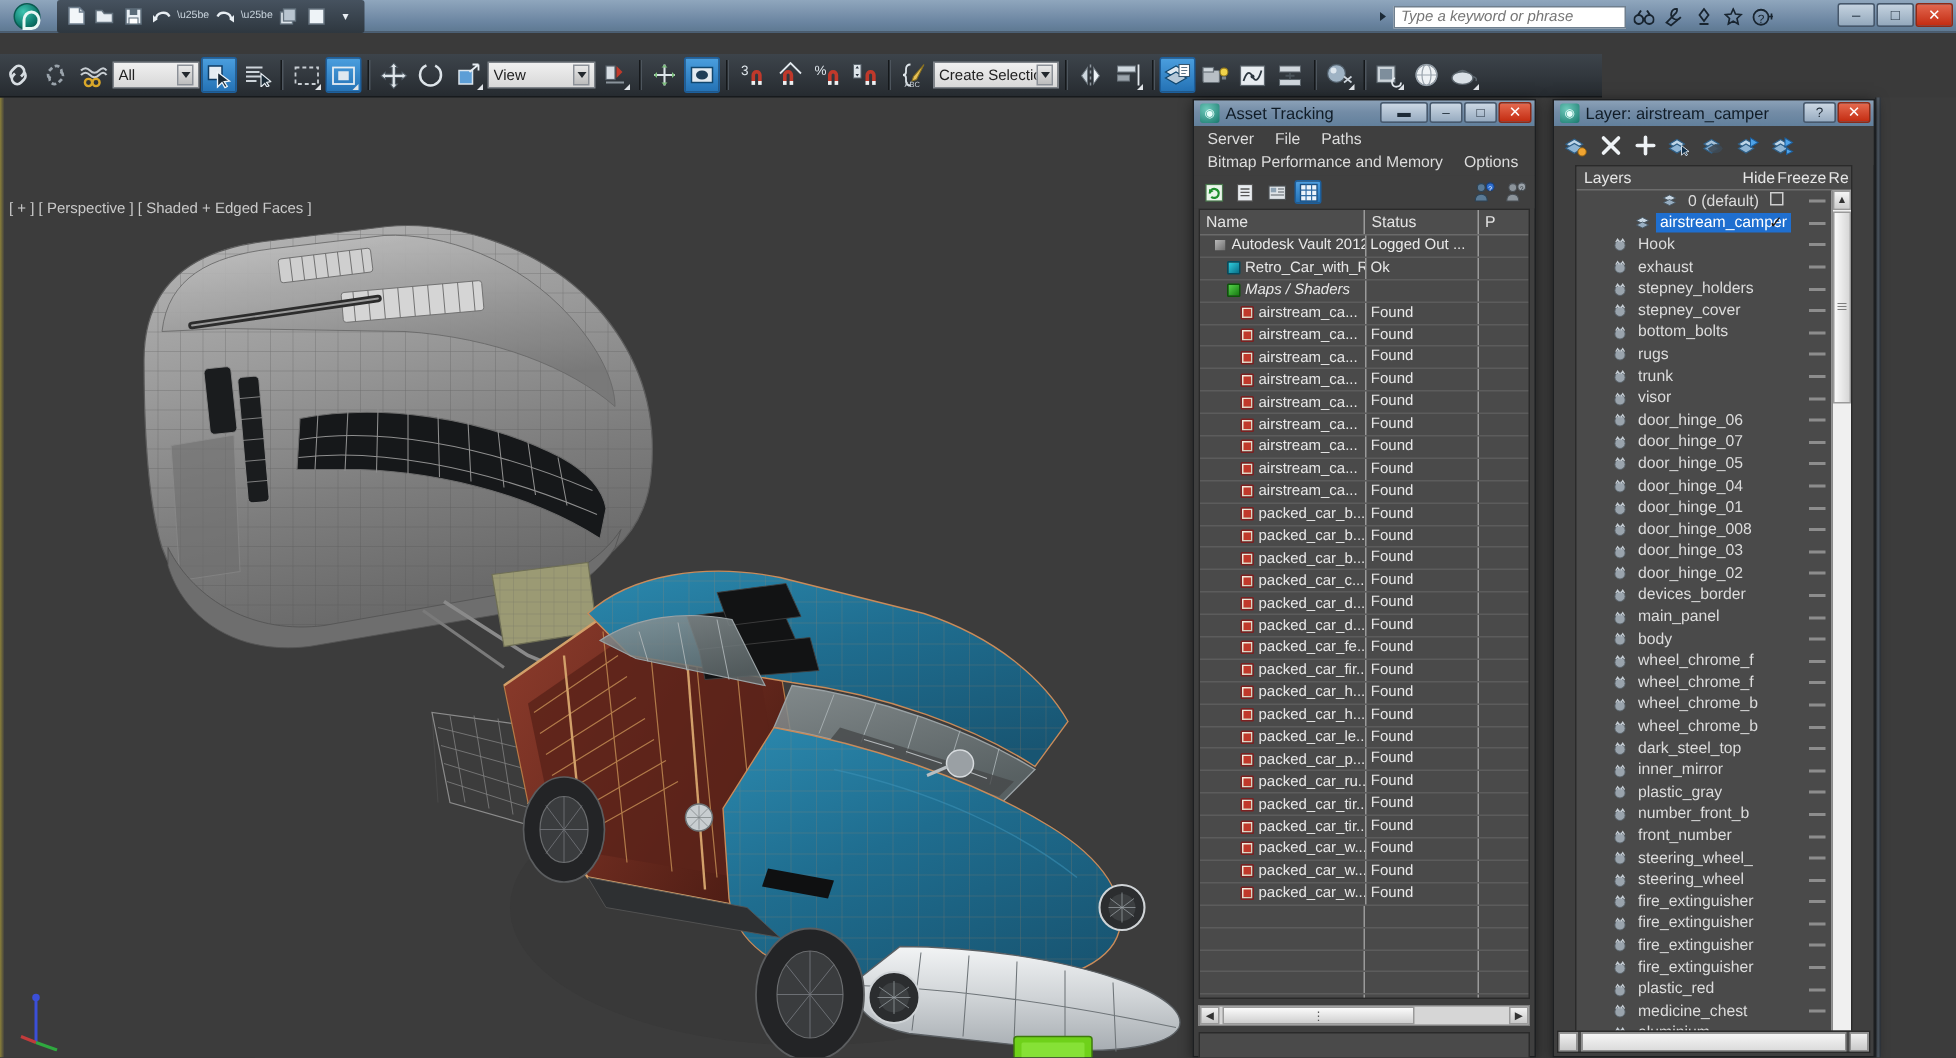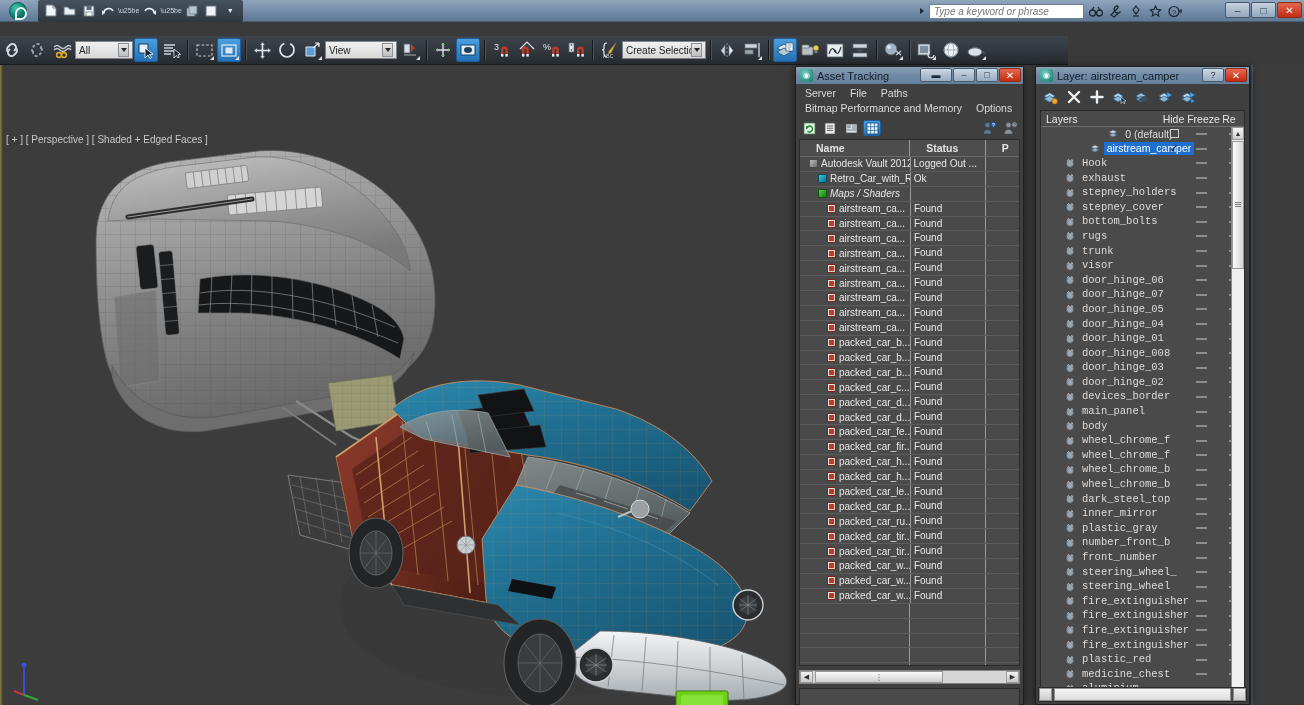--- a/index.html
+++ b/index.html
@@ -130,21 +130,21 @@
   #asset{ left:795px; top:66px; width:229px; height:639px; }
   .at-menu{ background:#3f3f3f; padding:2px 2px 1px 2px; }
   .at-menurow{ display:flex; gap:0; }
   .at-mi{ font-size:10.5px;color:#dcdcdc;padding:1px 7px; line-height:13px; white-space:nowrap;}
   .at-tools{ display:flex; align-items:center; padding:3px 4px; background:#3f3f3f; gap:3px;}
   .atb{ width:18px;height:16px;border:1px solid transparent;border-radius:2px;
     display:flex;align-items:center;justify-content:center;}
   .atb.on{ background:linear-gradient(180deg,#4d9ee0,#2472b5); border-color:#1d5f9c;}
   .at-grid{ margin:0 3px; background:#4a4a4a; border:1px solid #2a2a2a; height:527px; position:relative; overflow:hidden;}
   .at-head{ display:flex; height:17px; background:#4d4d4d; border-bottom:1px solid #6a6a6a;}
-  .at-head div{ font-size:10.5px; color:#e3e3e3; line-height:17px; padding-left:16px; border-right:1px solid #9a9a9a; overflow:hidden;font-weight:bold;}
+  .at-head div{ font-size:10.5px; color:#e3e3e3; line-height:17px; padding-left:4px; border-right:1px solid #9a9a9a; overflow:hidden;}
   .col-name{ width:114px; } .col-status{ width:78px; } .col-p{ width:34px; border-right:none !important;}
   .at-rows{ position:absolute; top:17px; left:0; right:0; bottom:0; }
   .at-row{ display:flex; height:14.9px; border-bottom:1px solid #5c5c5c; }
   .at-row .c1{ width:114px; border-right:1px solid #9a9a9a; display:flex; align-items:center; overflow:hidden; white-space:nowrap;}
   .at-row .c2{ width:78px; border-right:1px solid #9a9a9a; font-size:10px; color:#e8e8e8; line-height:14px; padding-left:3px; overflow:hidden; white-space:nowrap;}
   .at-row .c3{ width:34px; }
   .at-row .nm{ font-size:10px; color:#e8e8e8; white-space:nowrap; overflow:hidden;}
   .at-ico{ width:9px;height:9px;margin-right:3px;flex:0 0 auto; border-radius:1px;}
   .ico-vault{ background:linear-gradient(135deg,#b9b9b9,#6d6d6d); border:1px solid #4a4a4a;}
   .ico-scene{ background:linear-gradient(135deg,#2fd0e0,#0a6f88); border:1px solid #064a5c;}
@@ -159,30 +159,30 @@
     border:1px solid #9a9a9a; display:flex;align-items:center;justify-content:center;font-size:7px;color:#333;}
   .hs-thumb{ position:absolute; left:15px; width:128px; height:12px;
     background:linear-gradient(180deg,#fbfbfb,#cfcfcf); border:1px solid #9a9a9a;
     display:flex;align-items:center;justify-content:center;font-size:8px;color:#555;}
   .at-bottom{ margin:4px 3px 0 3px; height:24px; background:#4a4a4a; border:1px solid #2a2a2a;}
 
   
   #layer{ left:1035px; top:66px; width:215px; height:639px; }
   .ly-tools{ display:flex; align-items:center; gap:6px; padding:5px 6px; background:#3f3f3f;}
   .lyb{ width:17px;height:16px;display:flex;align-items:center;justify-content:center;border:1px solid transparent;border-radius:2px;}
-  .ly-grid{ margin:0 4px; background:#4a4a4a; border:1px solid #2a2a2a; height:586px; position:relative; overflow:hidden;}
+  .ly-grid{ margin:0 14px; background:#4a4a4a; border:1px solid #2a2a2a; height:586px; position:relative; overflow:hidden;}
   .ly-head{ display:flex; height:16px; background:#4a4a4a; border-bottom:1px solid #6c6c6c; align-items:center;}
   .ly-head span{ font-size:10.5px;color:#e6e6e6; }
   .lh-layers{ width:119px; padding-left:5px;}
   .lh-hide{ width:27px; text-align:center;}
   .lh-freeze{ width:33px; text-align:center;}
   .lh-re{ width:18px; text-align:center;}
   .ly-rows{ position:absolute; top:16px; left:0; right:13px; bottom:0;}
   .ly-row{ height:14.6px; display:flex; align-items:center; position:relative;}
-  .ly-row.sel .ly-name{ background:#1f6fd0; color:#fff; } .ly-indent1{ padding-left:12px;justify-content:center;} .ly-indent2{ padding-left:24px;font-family:Liberation Mono, monospace;}
+  .ly-row.sel .ly-name{ background:#1f6fd0; color:#fff; } .ly-indent1{ padding-left:12px;justify-content:center;} .ly-indent2{ padding-left:24px;}
   .ly-ico{ width:10px;height:10px;margin-right:4px;flex:0 0 auto;}
   .ly-name{ font-size:10.5px; color:#dcdcdc; white-space:nowrap; overflow:hidden; display:inline-block; padding:0 3px; line-height:13px;}
   .ly-cell-hide{ position:absolute; left:122px; width:22px; text-align:center;}
   .ly-dash{ position:absolute; width:11px; height:2px; background:#8d8d8d;}
   .ly-dash.f{ left:155px; } .ly-dash.g{ left:188px; }
   .ly-cb{ width:9px;height:9px;border:1px solid #cfcfcf;background:#4a4a4a;display:inline-block;}
   .ly-check{ color:#20160c; font-size:11px; }
   .ly-vscroll{ position:absolute; right:0; top:16px; bottom:0; width:13px; background:#f0f0f0; border-left:1px solid #8a8a8a;}
   .vs-up{ height:13px;background:linear-gradient(180deg,#f5f5f5,#cfcfcf);border:1px solid #9a9a9a;display:flex;align-items:center;justify-content:center;font-size:7px;color:#333;}
   .vs-thumb{ position:absolute; top:14px; left:0; width:12px;height:128px;

